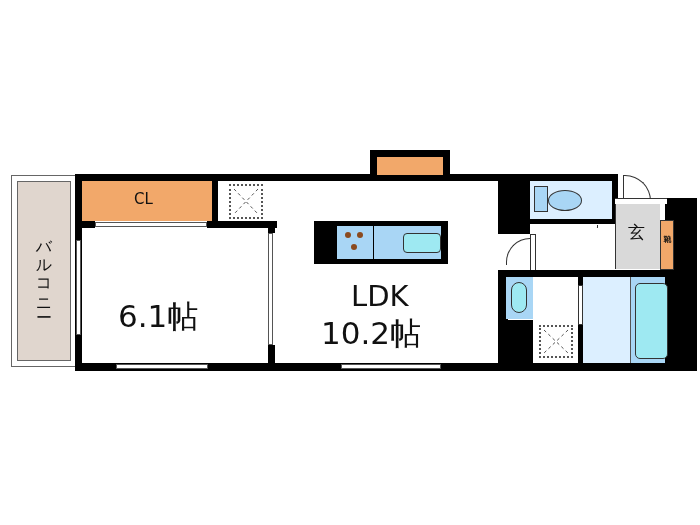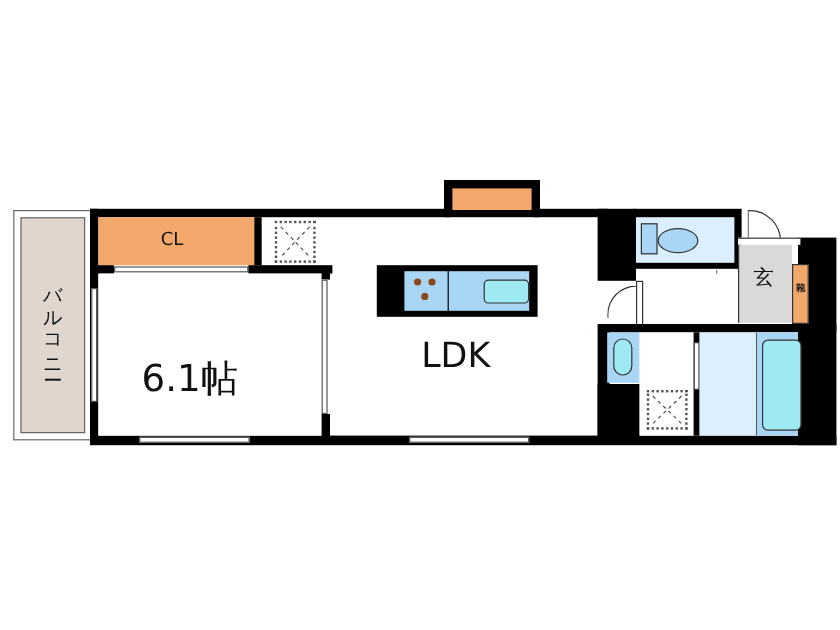--- a/index.html
+++ b/index.html
@@ -42,20 +42,21 @@
 </div>
 <div class="abs" style="left:76px;top:240px;width:5px;height:95px;border:1px solid #555;background:#fff;"></div>
 <div class="abs" style="left:116px;top:364px;width:92px;height:5px;border:1px solid #555;background:#fff;"></div>
 
 <div class="abs wall" style="left:268px;top:223px;width:7px;height:10px;"></div>
 <div class="abs" style="left:268px;top:233px;width:5px;height:112px;border:1px solid #555;background:#fff;"></div>
 <div class="abs wall" style="left:268px;top:345px;width:7px;height:20px;"></div>
 
 <div class="abs" style="left:275px;top:181px;width:225px;height:182px;">
   <div class="label" style="left:48px;top:100px;font-size:29px;margin-left:28px;">LDK</div>
+  <div class="label" style="left:46px;top:136px;font-size:31px;">10.2帖</div>
 </div>
 
 <div class="abs wall" style="left:314px;top:221px;width:134px;height:43px;"></div>
 <div class="abs" style="left:337px;top:226px;width:36px;height:33px;background:#a9d6f5;">
   <span class="abs" style="left:8px;top:6px;width:6px;height:6px;border-radius:50%;background:#8b4a1e;"></span>
   <span class="abs" style="left:20px;top:6px;width:6px;height:6px;border-radius:50%;background:#8b4a1e;"></span>
   <span class="abs" style="left:14px;top:18px;width:6px;height:6px;border-radius:50%;background:#8b4a1e;"></span>
 </div>
 <div class="abs" style="left:374px;top:226px;width:67px;height:33px;background:#a9d6f5;">
   <div class="abs" style="left:29px;top:7px;width:38px;height:20px;border:1px solid #333;border-radius:4px;background:#9ee9f2;"></div>

